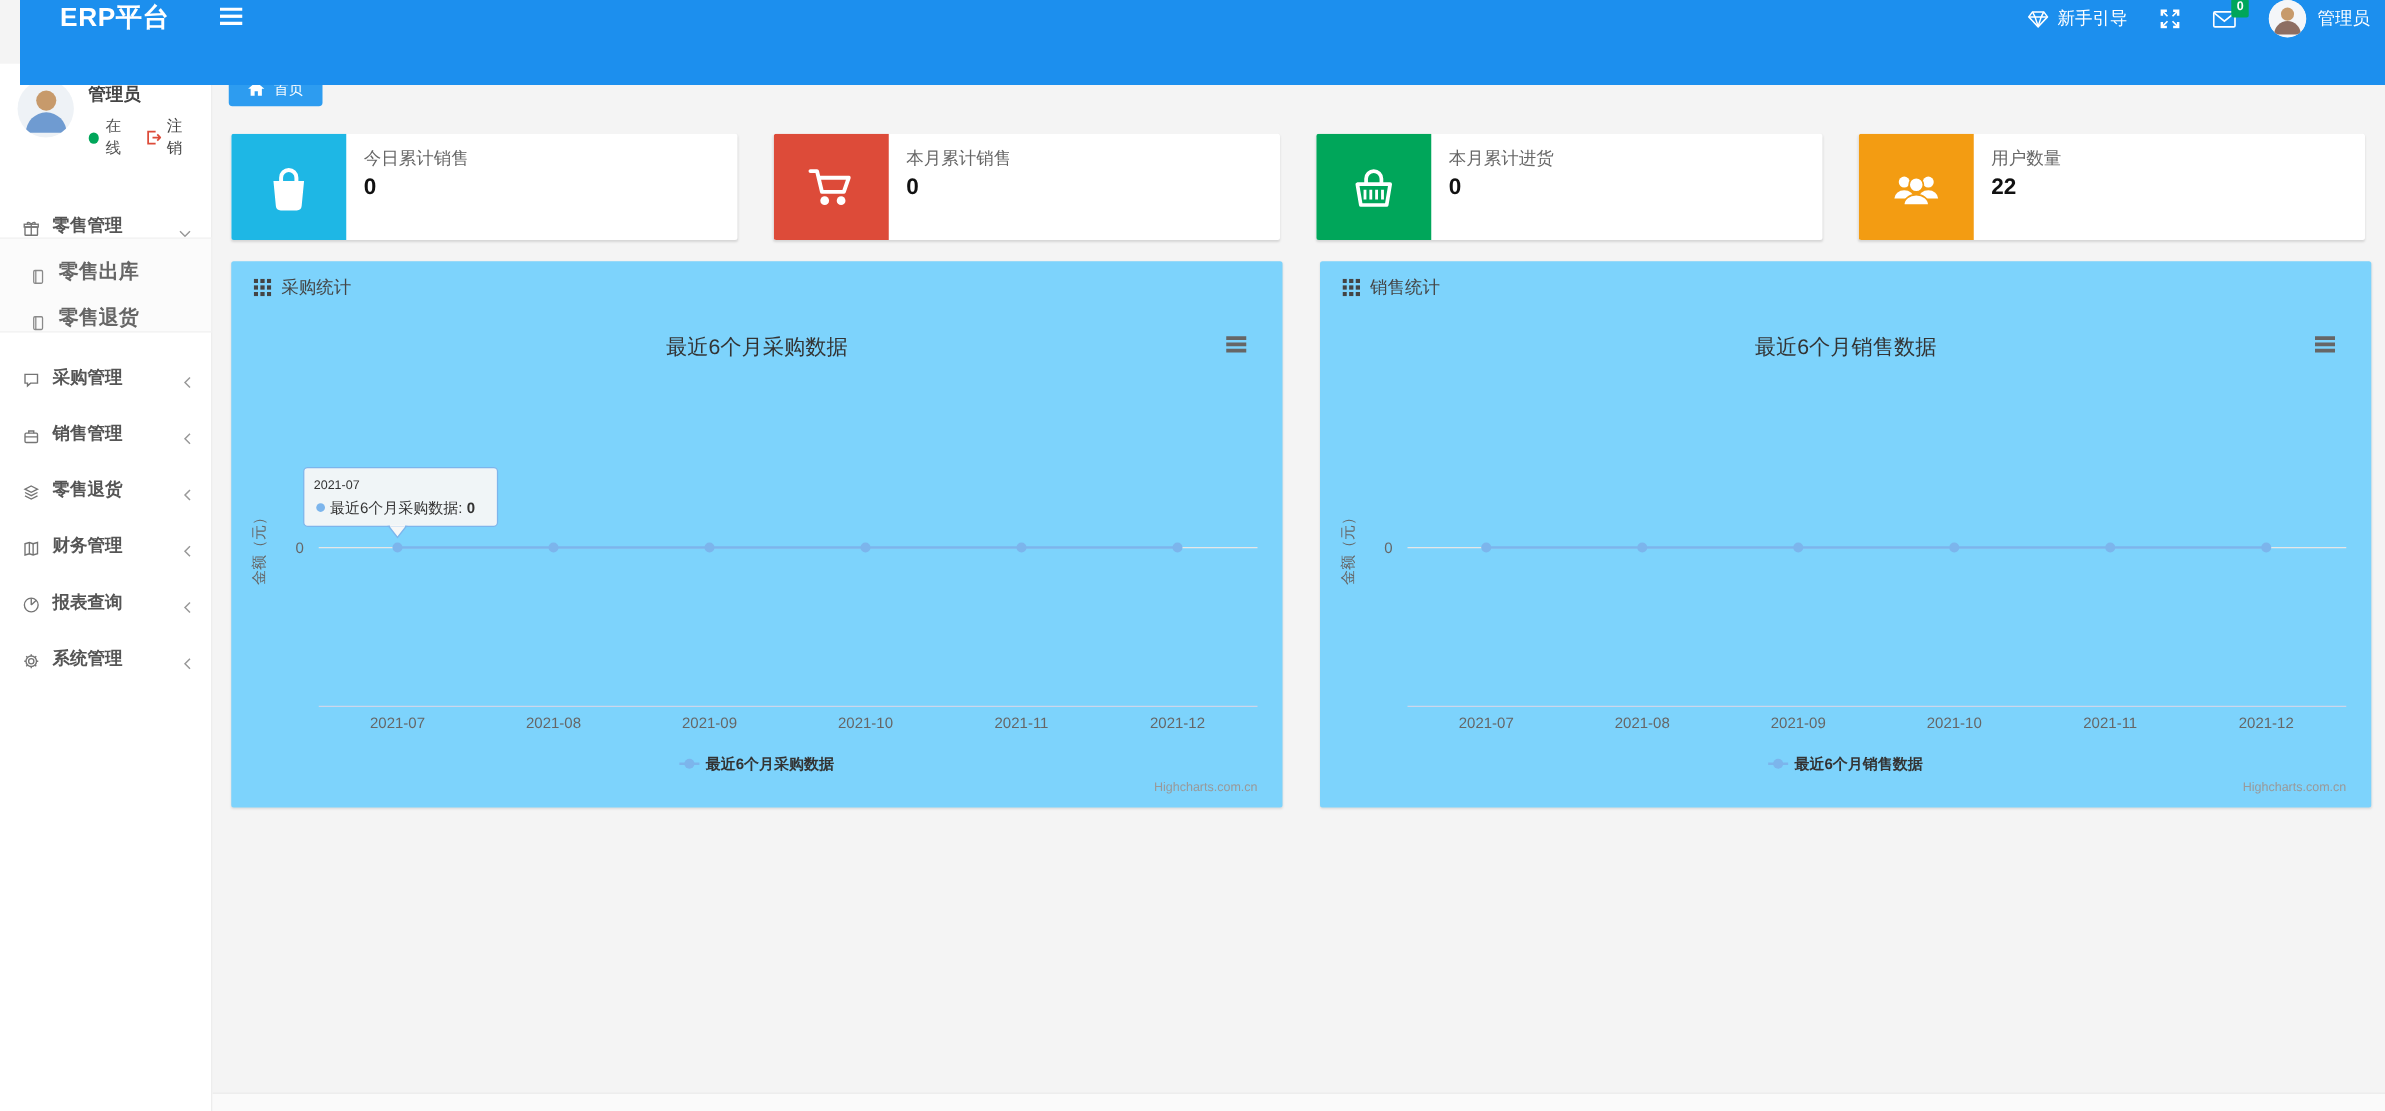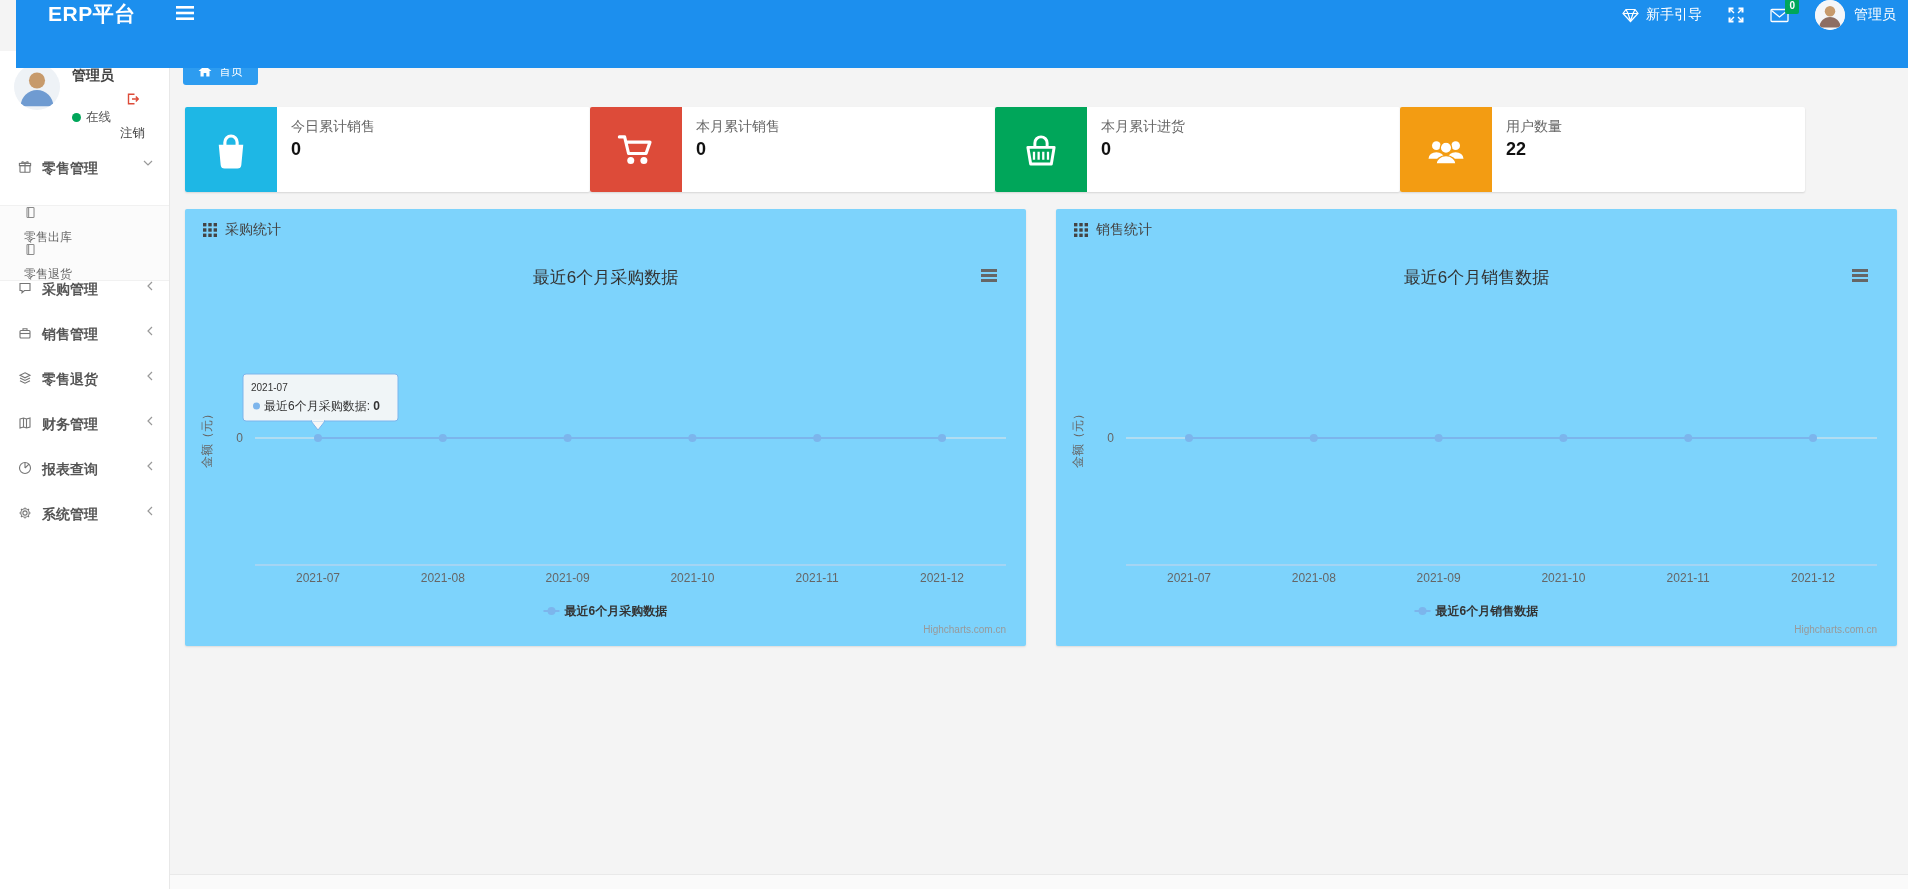--- a/index.html
+++ b/index.html
@@ -22,36 +22,36 @@
   .avatar.sm { width:30px; height:30px; }
   .avatar.lg { width:46px; height:46px; }
 
   
   .sidebar { position:absolute; top:51px; left:0; width:170px; height:838px;
     background:#fff; border-right:1px solid #e8e8e8; }
   .user-panel { display:flex; gap:12px; padding:13px 12px 12px 14px; }
   .user-name { font-size:14px; color:#444; font-weight:bold; margin-top:3px; }
   .user-status { display:flex; align-items:center; gap:5px; margin-top:8px; font-size:12.5px; color:#555; }
   .dot { width:9px; height:9px; border-radius:50%; background:var(--c-online,#00a65a); display:inline-block; }
-  .logout { display:flex; align-items:center; gap:20px; color:#444; cursor:pointer; text-decoration:none; margin-left:4px;flex-direction:column; }
+  .logout { display:flex; align-items:center; gap:4px; color:#444; cursor:pointer; text-decoration:none; margin-left:4px; }
 
   .menu { margin-top:6px; }
-  .menu-item { height:45px; display:flex; align-items:flex-start; gap:10px; padding:0 16px 0 18px;
+  .menu-item { height:45px; display:flex; align-items:flex-end; gap:10px; padding:0 16px 0 18px;
     font-size:14px; font-weight:600; color:#555; cursor:pointer; }
   .menu-item .chev { margin-left:auto; display:flex; }
   .submenu { background:#fbfbfb; border-top:1px solid #f1f1f1; border-bottom:1px solid #f1f1f1; }
-  .submenu .menu-item { height:37px; padding-left:24px; font-size:12px; font-weight:400; color:#666;flex-direction:column; }
+  .submenu .menu-item { height:37px; padding-left:24px; font-size:16px; font-weight:700; color:#666; }
 
   
   .content { position:absolute; top:51px; left:170px; right:0; bottom:0; background:#f4f4f4; }
   .tabbar { position:absolute; top:6px; left:13px; display:flex; }
   .tab { display:flex; align-items:center; gap:7px; background:var(--c-tab,#2d9cf0); color:#fff;
     font-size:12px; height:28px; padding:0 15px; border-radius:3px; cursor:pointer; }
 
-  .cards { position:absolute; top:56px; left:15px; display:flex; }
+  .cards { position:absolute; top:56px; left:15px; display:flex; gap:29px; }
   .info-card { width:405px; height:85px; background:#fff; display:flex;
     box-shadow:0 1px 2px rgba(0,0,0,.13); border-radius:2px; overflow:hidden; }
   .info-icon { width:92px; height:85px; flex:none; display:flex; align-items:center; justify-content:center; }
   .info-body { padding:11px 14px; }
   .info-label { font-size:14px; color:#666; }
   .info-value { font-size:18px; font-weight:bold; color:#111; margin-top:3px; }
 
   .charts { position:absolute; top:158px; left:15px; display:flex; gap:30px; }
   .panel { width:841px; height:437px; background:#7dd3fc; box-shadow:0 1px 2px rgba(0,0,0,.1); border-radius:2px; }
   .panel-header { height:42px; display:flex; align-items:center; gap:8px; padding:0 18px; font-size:14px; color:#444; }

